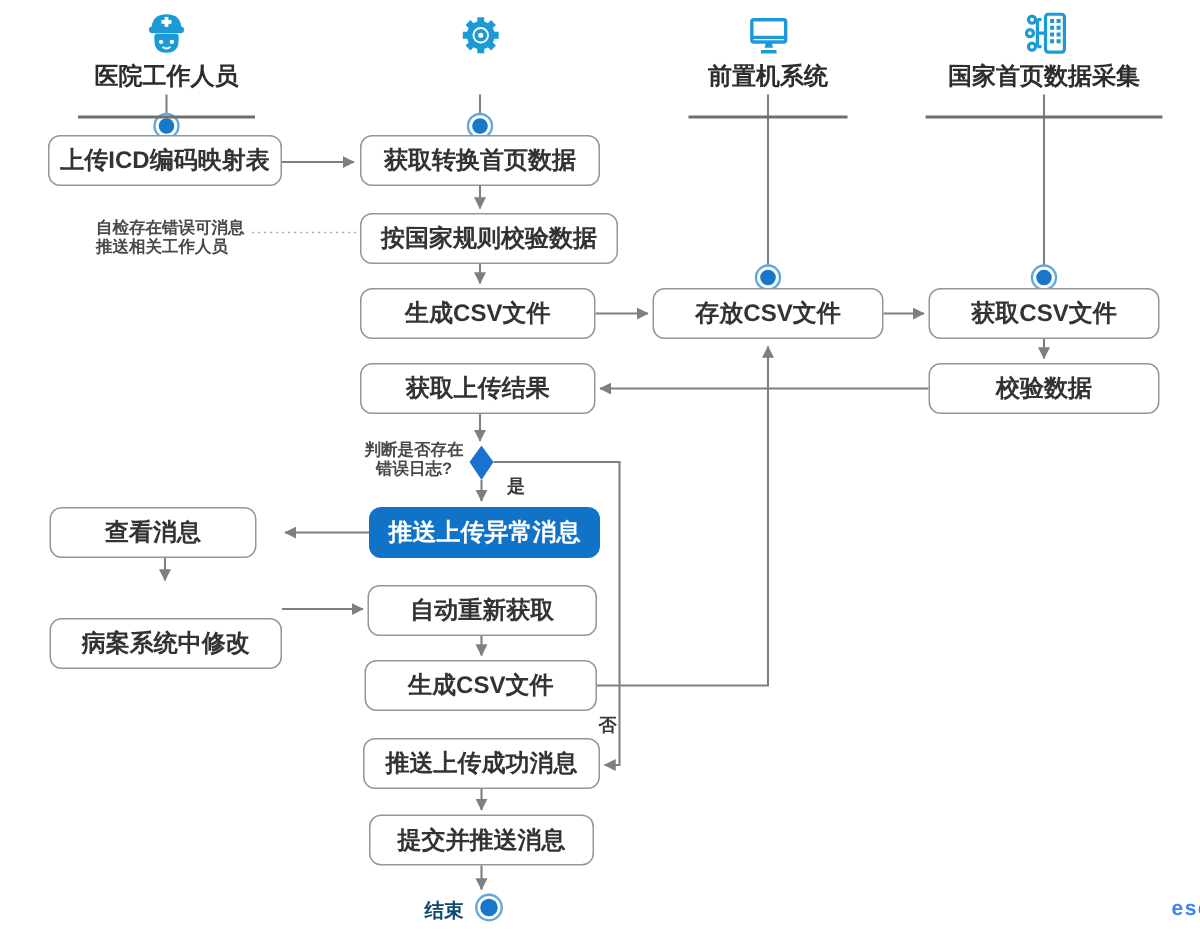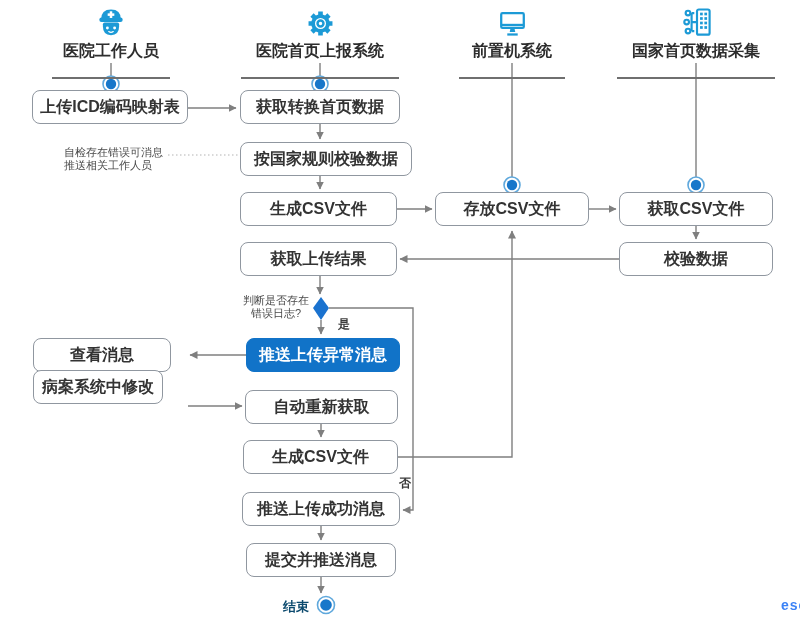--- a/index.html
+++ b/index.html
@@ -23,21 +23,21 @@
     font-size:16px;font-weight:600;color:var(--text-dark);white-space:nowrap;text-align:center;
   }
   .node.blue{background:var(--node-blue);border-color:var(--node-blue);color:#ffffff;font-weight:700;}
   .lane-header{
     position:absolute;top:41px;z-index:2;text-align:center;
     font-size:16px;font-weight:700;color:#2d2d2d;
     padding-bottom:15px;border-bottom:2px solid #6f6f6f;white-space:nowrap;
   }
   .hdr-icon{position:absolute;z-index:2;color:var(--icon-blue);}
   .small-label{
-    position:absolute;z-index:3;font-size:11px;font-weight:400;color:#4a4a4a;line-height:13px;
+    position:absolute;z-index:3;font-size:11px;font-weight:700;color:#4a4a4a;line-height:13px;
   }
   .branch-label{position:absolute;z-index:3;font-size:12px;font-weight:700;color:#3a3a3a;}
   .end-label{position:absolute;z-index:3;font-size:13px;font-weight:700;color:#0c4a6e;}
   .watermark{position:absolute;z-index:1;font-size:14px;font-weight:700;color:#3b82f6;letter-spacing:1px;margin-left:28px;}
 </style>
 </head>
 <body>
 
 <div class="canvas">
 
@@ -142,35 +142,34 @@
           <rect x="28.2" y="13.5" width="3" height="3"></rect>
         <rect x="23.4" y="18.5" width="3" height="3"></rect>
           <rect x="28.2" y="18.5" width="3" height="3"></rect>
         <rect x="23.4" y="23.5" width="3" height="3"></rect>
           <rect x="28.2" y="23.5" width="3" height="3"></rect>
       </g>
     </svg>
   </span>
 
   <div class="lane-header" style="left:52px;width:118px">医院工作人员</div>
-  <div class="lane-header" style="left:241px;width:158px">医院首页上报系统</div>
   <div class="lane-header" style="left:459px;width:106px">前置机系统</div>
   <div class="lane-header" style="left:617px;width:158px">国家首页数据采集</div>
 
   <div class="node" style="left:32px;top:90px;width:156px">上传ICD编码映射表</div>
   <div class="node" style="left:240px;top:90px;width:160px">获取转换首页数据</div>
   <div class="node" style="left:240px;top:142px;width:172px">按国家规则校验数据</div>
   <div class="node" style="left:240px;top:192px;width:157px">生成CSV文件</div>
   <div class="node" style="left:435px;top:192px;width:154px">存放CSV文件</div>
   <div class="node" style="left:619px;top:192px;width:154px">获取CSV文件</div>
   <div class="node" style="left:240px;top:242px;width:157px">获取上传结果</div>
   <div class="node" style="left:619px;top:242px;width:154px">校验数据</div>
   <div class="node" style="left:33px;top:338px;width:138px">查看消息</div>
   <div class="node blue" style="left:246px;top:338px;width:154px">推送上传异常消息</div>
-  <div class="node" style="left:33px;top:370px;width:130px">病案系统中修改</div>
+  <div class="node" style="left:33px;top:412px;width:155px">病案系统中修改</div>
   <div class="node" style="left:245px;top:390px;width:153px">自动重新获取</div>
   <div class="node" style="left:243px;top:440px;width:155px">生成CSV文件</div>
   <div class="node" style="left:242px;top:492px;width:158px">推送上传成功消息</div>
   <div class="node" style="left:246px;top:543px;width:150px">提交并推送消息</div>
 
   <div class="small-label" style="left:64px;top:146px;width:120px;text-align:left">
     <div>自检存在错误可消息</div>
     <div>推送相关工作人员</div>
   </div>
   <div class="small-label" style="left:236px;top:294px;width:80px;text-align:center">

